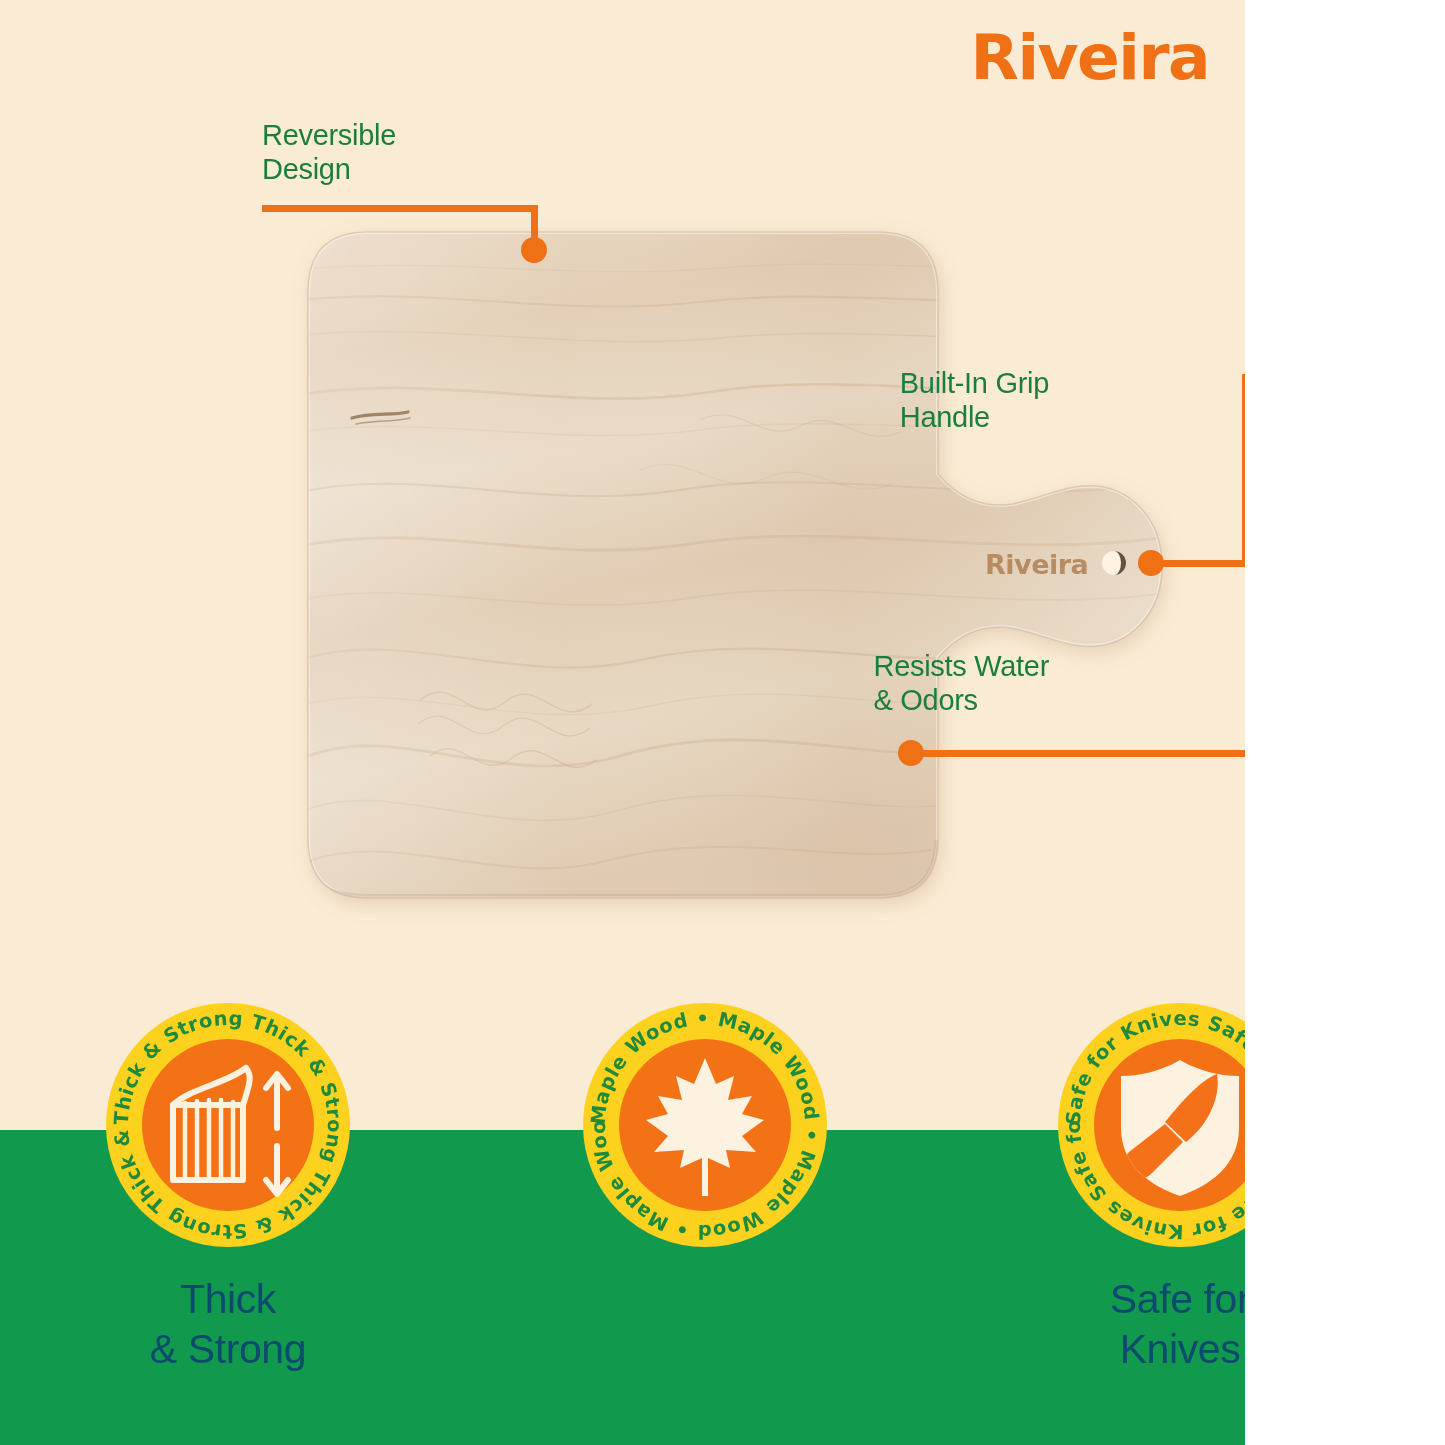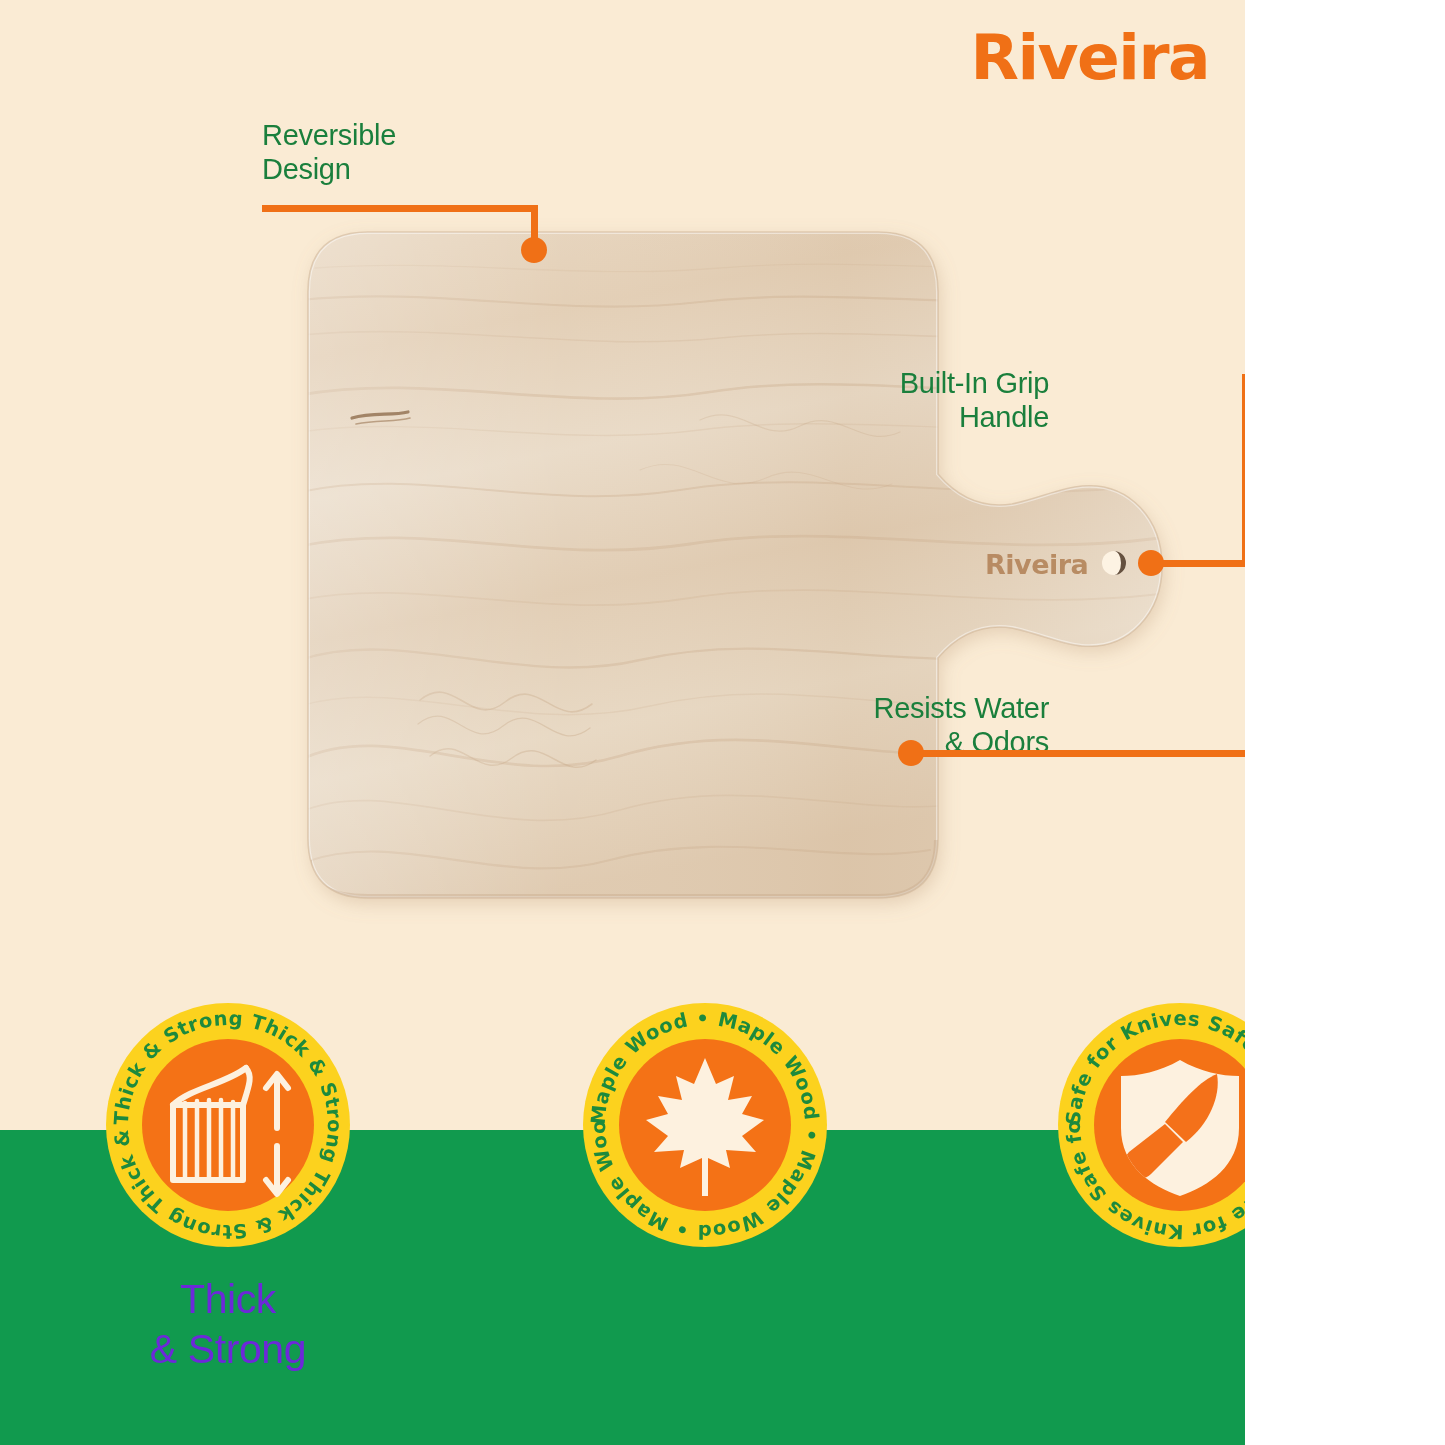--- a/index.html
+++ b/index.html
@@ -59,22 +59,22 @@
   .callout-text {
     position: absolute;
     color: #1a7f3c;
     font-size: 29px;
     line-height: 1.18;
     font-weight: 500;
     letter-spacing: -0.3px;
     white-space: pre-line;
   }
   .co-reversible { left: 262px; top: 118px; text-align: left; }
-  .co-grip       { right: 196px; top: 366px; text-align: right; }
-  .co-resists    { right: 196px; top: 691px; text-align: right; }
+  .co-grip       { right: 196px; top: 366px; }
+  .co-resists    { right: 196px; top: 649px; text-align: left; }
 
   .lead {
     position: absolute;
     background: #f07016;
   }
   .dot {
     position: absolute;
     width: 26px;
     height: 26px;
     border-radius: 50%;
@@ -101,21 +101,21 @@
   .badge {
     position: relative;
     width: 250px;
     height: 250px;
     margin: 0 auto;
   }
   .badge svg { display: block; }
 
   .badge-label {
     margin-top: 24px;
-    color: #6d28d9;
+    color: #0c4a6e;
     font-size: 41px;
     line-height: 1.22;
     font-weight: 400;
     letter-spacing: -0.4px;
     white-space: pre-line;
   }
 </style>
 </head>
 <body>
 
@@ -320,16 +320,18 @@
             <g clip-path="url(#shieldclip)">
 
               <path d="M162,74 C166,96 154,124 131,142 L110,122 C128,100 146,80 162,74 Z" fill="#f4711a"></path>
 
               <path d="M110,124 L128,142 L96,174 C90,180 80,180 74,174
                        C68,168 68,158 74,152 Z" fill="#f4711a"></path>
             </g>
           </g>
         </svg>
       </div>
+      <div class="badge-label">Safe for
+Knives</div>
     </div>
 
   </div>
 </div>
 
 </body></html>

